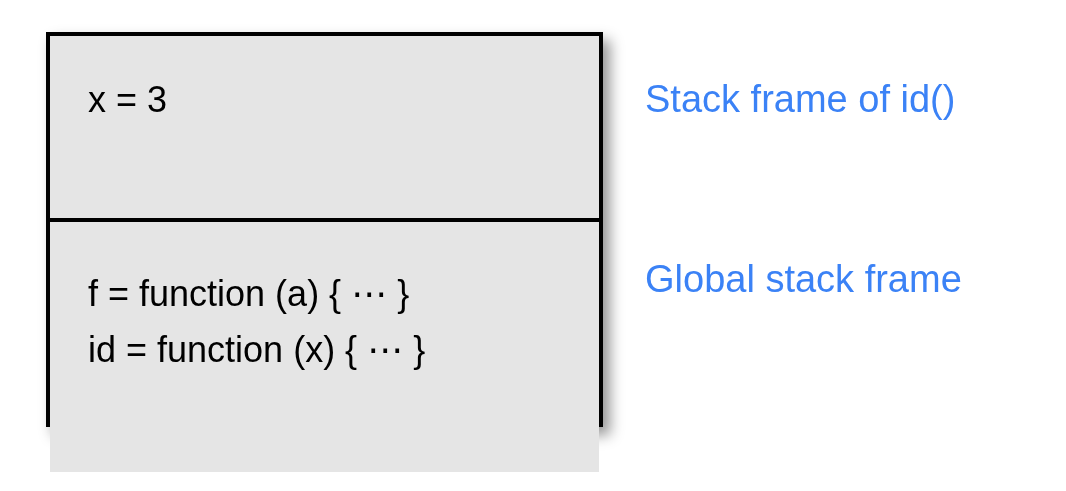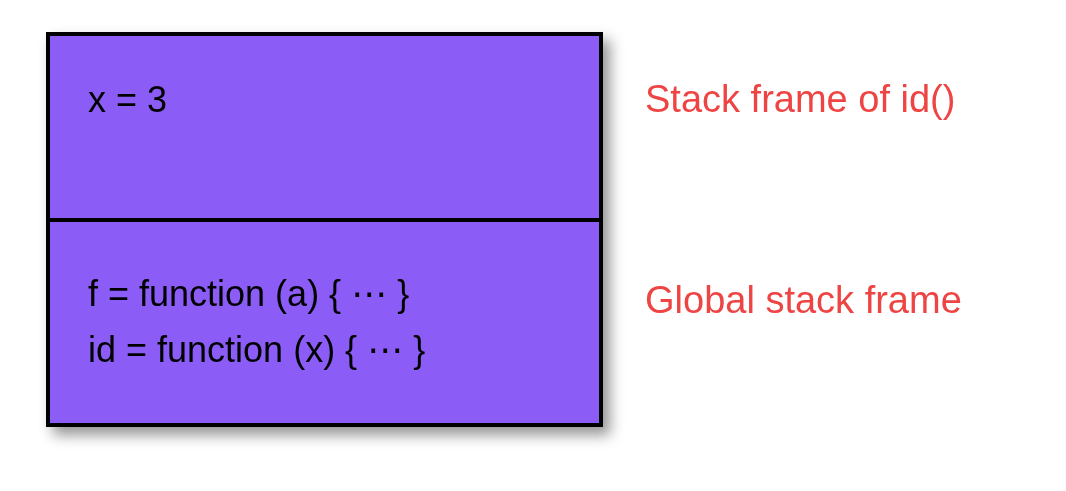--- a/index.html
+++ b/index.html
@@ -27,30 +27,30 @@
     height: 395px;
     box-sizing: border-box;
     background: #ffffff;
     border: 4px solid #000000;
     box-shadow: 7px 8px 13px rgba(0,0,0,0.42);
   }
 
   .frame-cell {
     position: relative;
     box-sizing: border-box;
-    background: #8b5cf6;
+    background: #e5e5e5;
     overflow: hidden;
   }
 
   #frame-cell-id {
     height: 186px;
     border-bottom: 4px solid #000000;
   }
   #frame-cell-global {
-    height: 201px;
+    height: 250px;
   }
 
   .frame-lines {
     position: absolute;
     left: 38px;
     margin: 0;
     padding: 0;
     list-style: none;
   }
   #frame-cell-id .frame-lines { top: 36px; }
@@ -63,24 +63,24 @@
     color: #000000;
   }
 
   
   .annotation {
     position: absolute;
     left: 645px;
     font-size: 38px;
     line-height: 44px;
     white-space: nowrap;
-    color: #ef4444;
+    color: #3b82f6;
   }
   #annotation-id-frame     { top: 77px; }
-  #annotation-global-frame { top: 278px; }
+  #annotation-global-frame { top: 257px; }
 </style>
 </head>
 <body>
 
 <div id="stack-box">
 
   <div class="frame-cell" id="frame-cell-id">
     <ul class="frame-lines">
       <li class="frame-line">x = 3</li>
     </ul>

